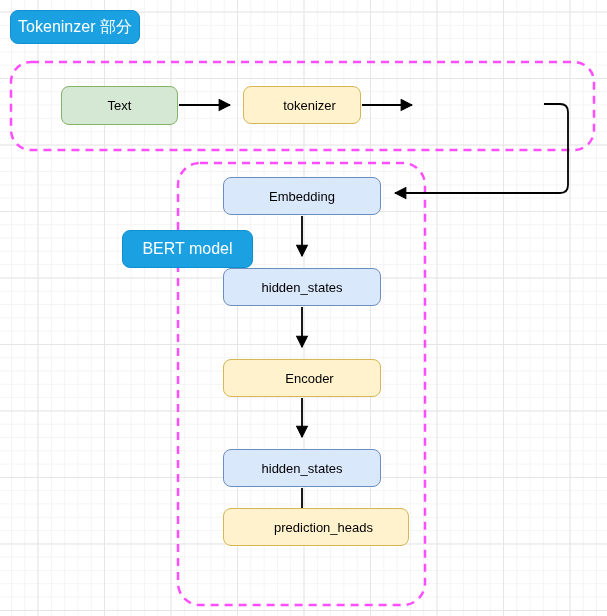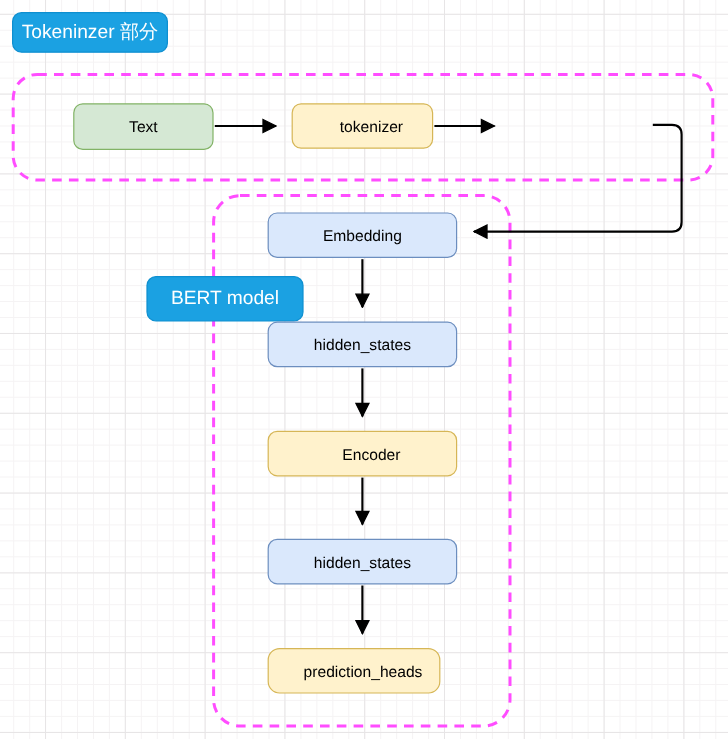--- a/index.html
+++ b/index.html
@@ -117,17 +117,17 @@
   </div>
 
   <div class="node node--yellow" style="left:223px; top:359px; width:158px; height:38px;">
     <span>Encoder</span>
   </div>
 
   <div class="node node--blue" style="left:223px; top:449px; width:158px; height:38px;">
     <span>hidden_states</span>
   </div>
 
-  <div class="node node--yellow" style="left:223px; top:540px; width:144px; height:38px;border-radius:10px;">
+  <div class="node node--yellow" style="left:223px; top:508px; width:186px; height:38px;">
     <span>prediction_heads</span>
   </div>
 
 </div>
 
 </body></html>

